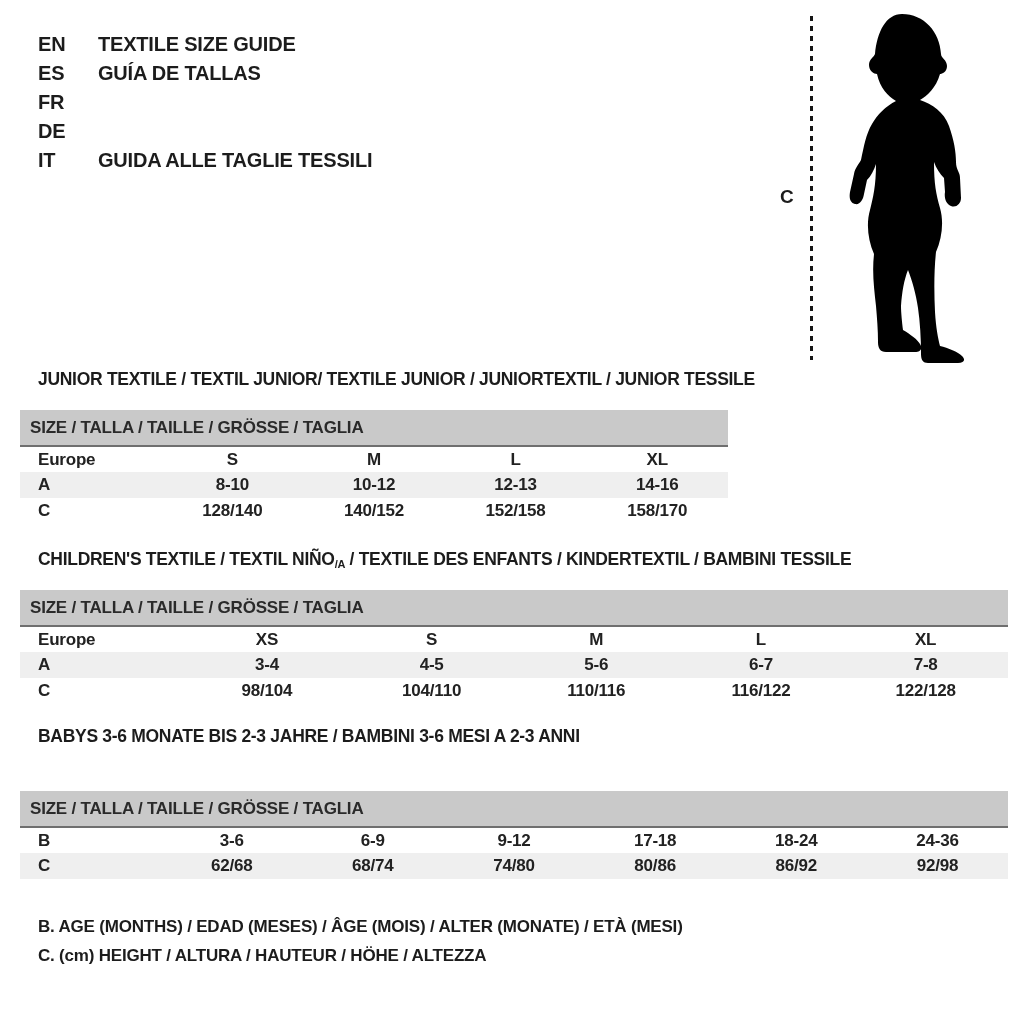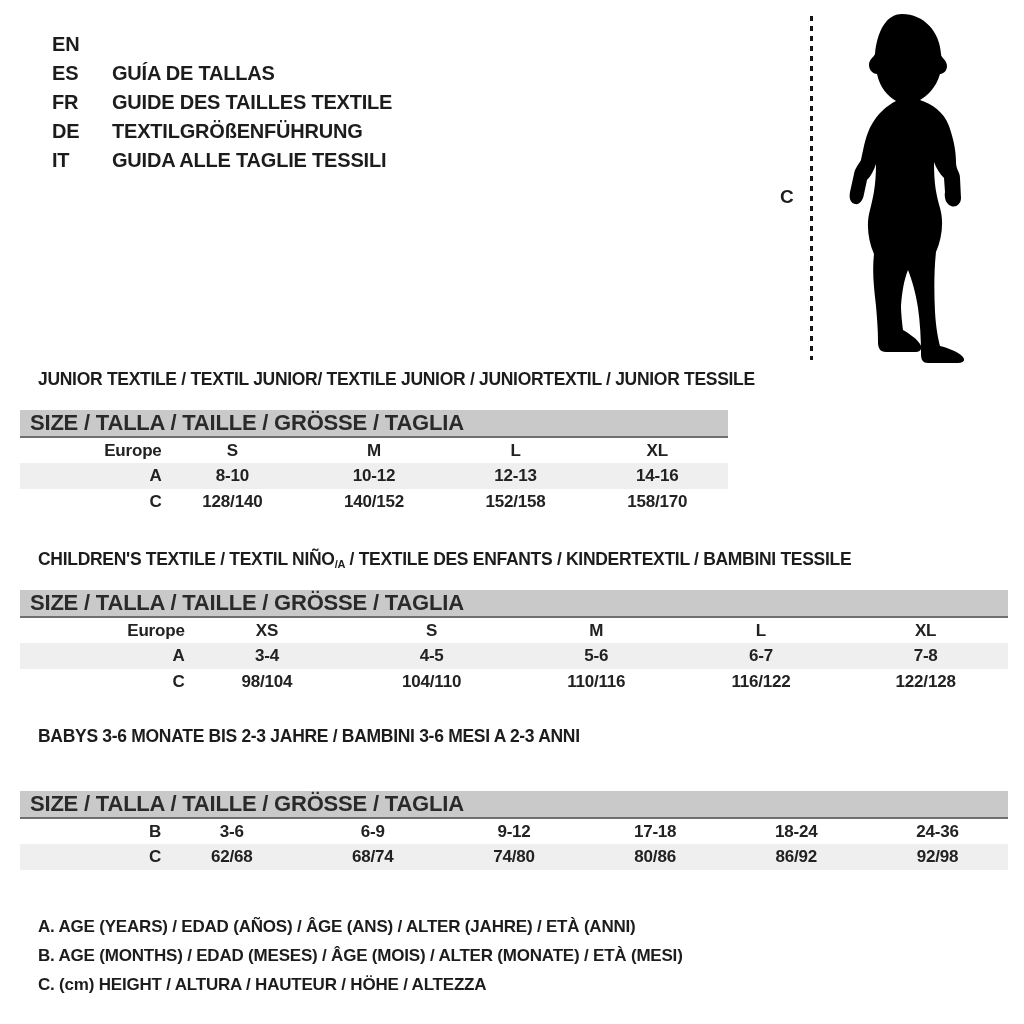--- a/index.html
+++ b/index.html
@@ -10,21 +10,21 @@
     font-family:"Liberation Sans", sans-serif;
     font-weight:bold;
     color:#1c1c1c;
     overflow:hidden;
     letter-spacing:-0.2px;
   }
 
   
   .lang-list { position:absolute; left:38px; top:30px; }
   .lang-row { display:flex; font-size:20px; line-height:29px; }
-  .lang-code { width:60px; flex:0 0 60px;margin-left:14px; }
+  .lang-code { width:60px; flex:0 0 60px; }
   .lang-label { white-space:nowrap; }
 
   
   .figure { position:absolute; left:770px; top:8px; width:246px; height:362px; }
   .dashed-line {
     position:absolute; left:40px; top:8px; width:3px; height:344px;
     background:repeating-linear-gradient(to bottom, #151515 0 5px, transparent 5px 10px);
   }
   .measure-c { position:absolute; left:10px; top:178px; font-size:19px; }
   .silhouette { position:absolute; left:58px; top:4px; width:152px; height:352px; }
@@ -40,47 +40,46 @@
     border-collapse:collapse; table-layout:fixed;
     font-size:17px; font-weight:bold; color:#222;
   }
   .tbl-junior   { top:410px; width:708px; }
   .tbl-children { top:590px; width:988px; }
   .tbl-babies   { top:791px; width:988px; }
   .size-table td { height:26px; text-align:center; vertical-align:middle; padding:0; }
   .size-table .bar td {
     background:#c9c9c9;
     border-bottom:2px solid #6f6f6f;
-    text-align:left; padding-left:10px; height:24px;
-    font-size:22px; color:#2a2a2a;
-  }
-  .size-table td.lbl { width:98px; text-align:right; padding-left:18px; }
+    text-align:left; padding-left:10px; height:36px;
+    font-size:17px; color:#2a2a2a;
+  }
+  .size-table td.lbl { width:98px; text-align:left; padding-left:18px; }
   .row-alt td { background:#efefef; }
 
   
   .legend { position:absolute; left:38px; top:912px; font-size:17px; line-height:29px; white-space:nowrap; }
 </style>
 </head>
 <body>
 
 <div class="lang-list">
   <div class="lang-row">
     <span class="lang-code">EN</span>
+    <span class="lang-label">TEXTILE SIZE GUIDE</span>
   </div>
   <div class="lang-row">
     <span class="lang-code">ES</span>
     <span class="lang-label">GUÍA DE TALLAS</span>
   </div>
   <div class="lang-row">
     <span class="lang-code">FR</span>
-    <span class="lang-label">GUIDE DES TAILLES TEXTILE</span>
   </div>
   <div class="lang-row">
     <span class="lang-code">DE</span>
-    <span class="lang-label">TEXTILGRÖßENFÜHRUNG</span>
   </div>
   <div class="lang-row">
     <span class="lang-code">IT</span>
     <span class="lang-label">GUIDA ALLE TAGLIE TESSILI</span>
   </div>
 </div>
 
 <div class="figure">
   <span class="measure-c">C</span>
   <div class="dashed-line"></div>
@@ -219,16 +218,15 @@
     <td>68/74</td>
     <td>74/80</td>
     <td>80/86</td>
     <td>86/92</td>
     <td>92/98</td>
   </tr>
 </tbody>
   </table>
 
 <div class="legend">
-  <div>A. AGE (YEARS) / EDAD (AÑOS) / ÂGE (ANS) / ALTER (JAHRE) / ETÀ (ANNI)</div>
   <div>B. AGE (MONTHS) / EDAD (MESES) / ÂGE (MOIS) / ALTER (MONATE) / ETÀ (MESI)</div>
   <div>C. (cm) HEIGHT / ALTURA / HAUTEUR / HÖHE / ALTEZZA</div>
 </div>
 
 </body></html>

